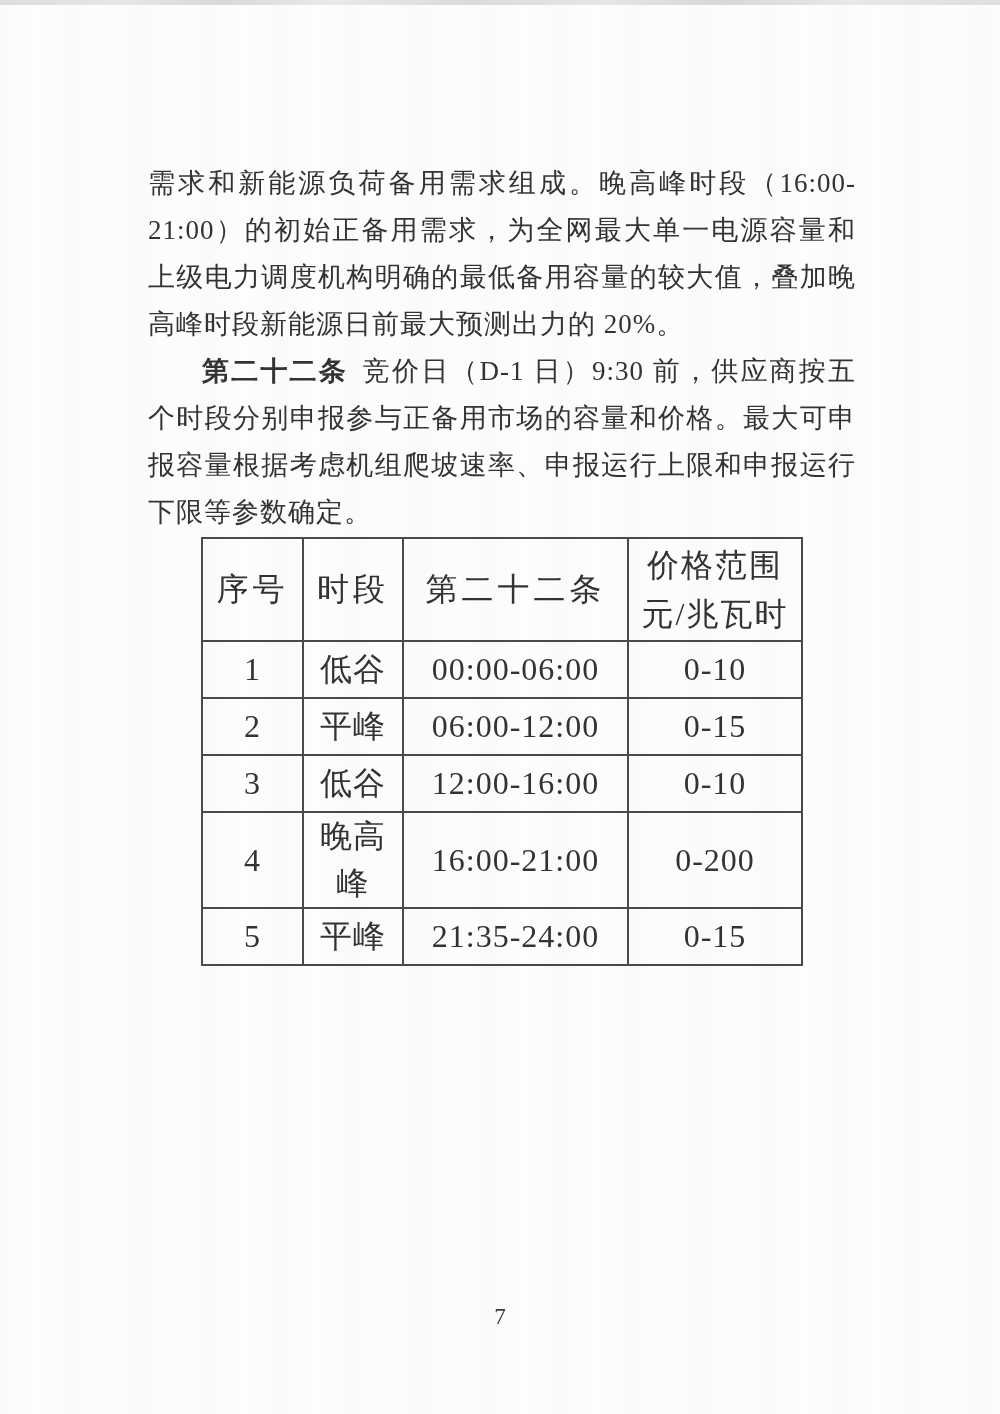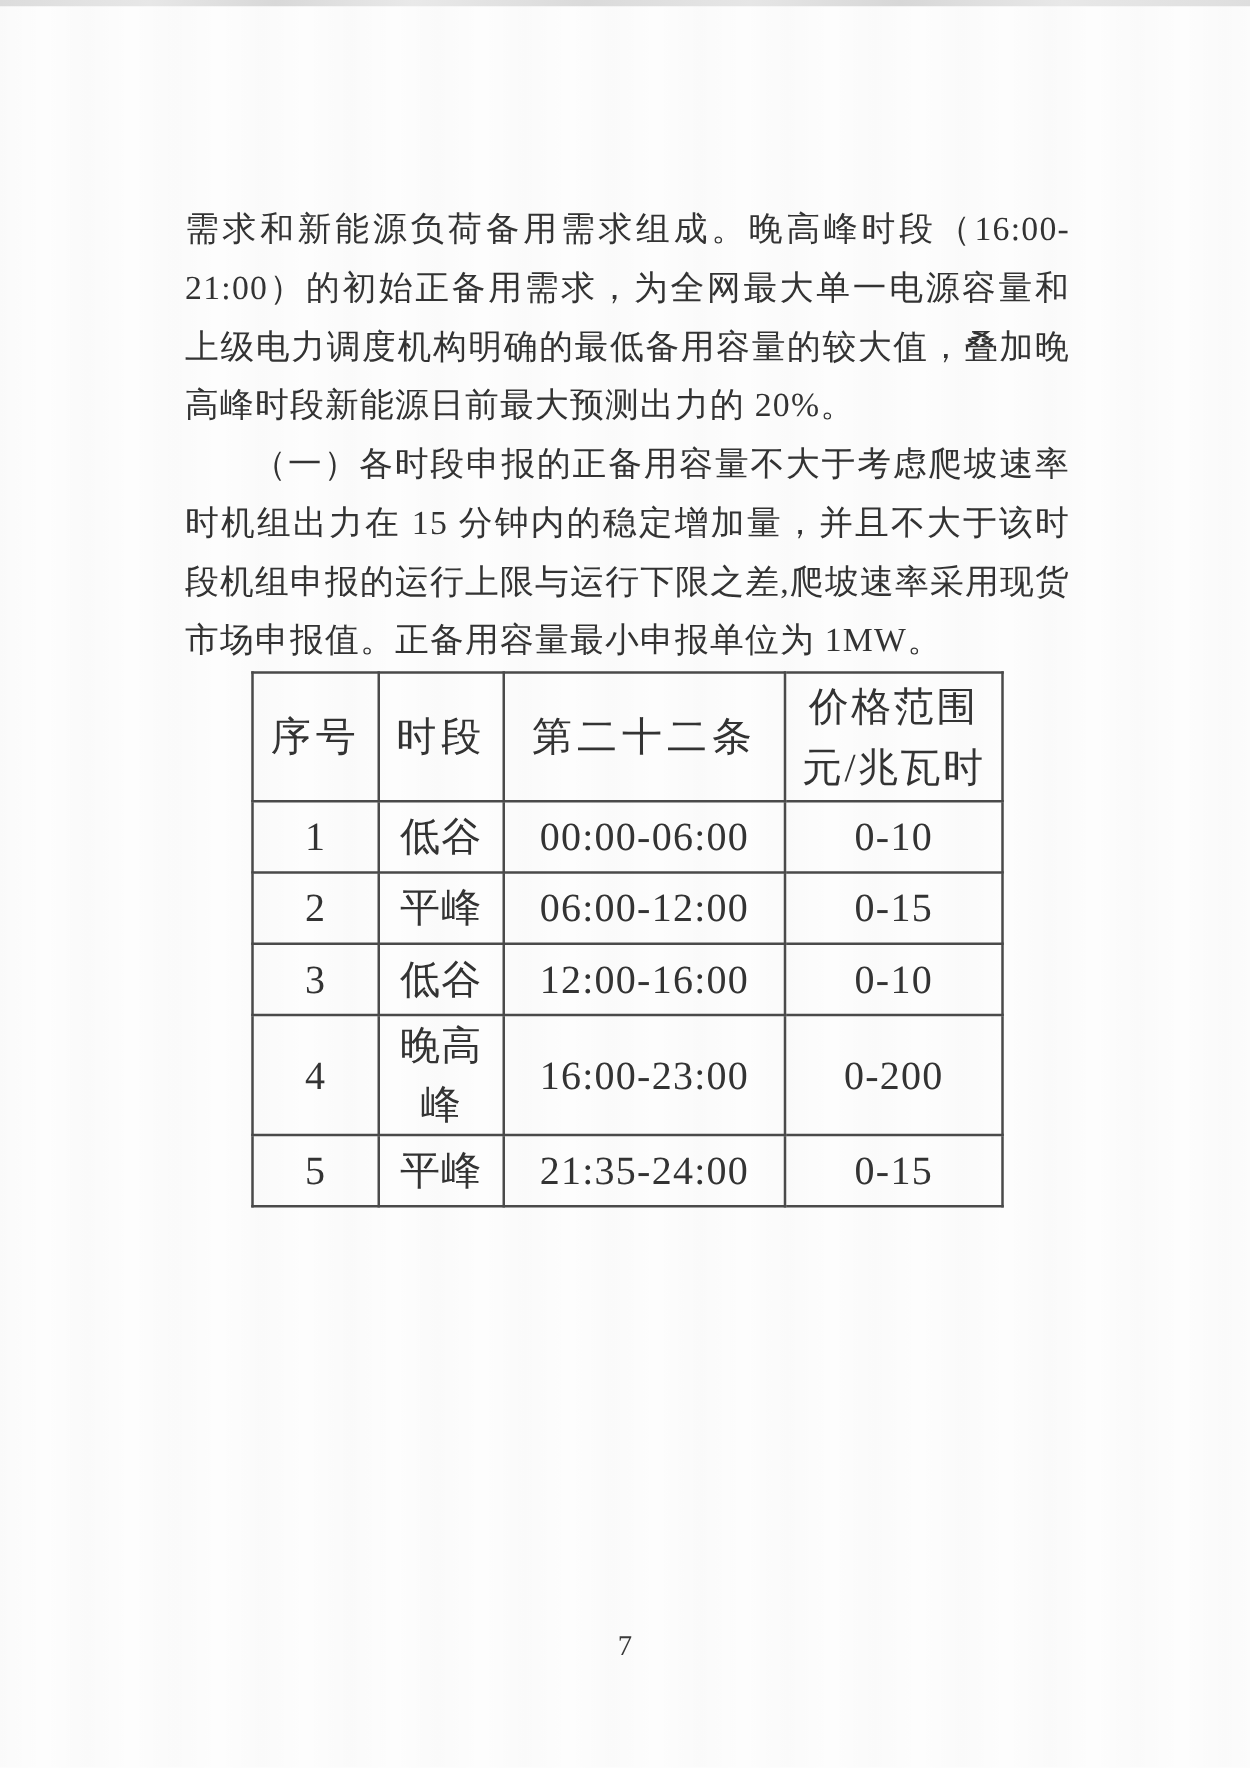--- a/index.html
+++ b/index.html
@@ -92,22 +92,22 @@
 </style>
 </head>
 <body>
 
 <div class="scan-strip"></div>
 
 <div class="content">
 
   <p>需求和新能源负荷备用需求组成。晚高峰时段（16:00-21:00）的初始正备用需求，为全网最大单一电源容量和上级电力调度机构明确的最低备用容量的较大值，叠加晚高峰时段新能源日前最大预测出力的 20%。</p>
 
+  <p class="para-indent"><span class="clause-no">第二十二条</span><span>竞价日（D-1 日）9:30 前，供应商按五个时段分别申报参与正备用市场的容量和价格。最大可申报容量根据考虑机组爬坡速率、申报运行上限和申报运行下限等参数确定。</span></p>
 
-  <p class="para-indent">（一）各时段申报的正备用容量不大于考虑爬坡速率时机组出力在 15 分钟内的稳定增加量，并且不大于该时段机组申报的运行上限与运行下限之差,爬坡速率采用现货市场申报值。正备用容量最小申报单位为 1MW。</p>
 
 
   <table class="doc-table">
     <colgroup>
       <col style="width:101px">
       <col style="width:100px">
       <col style="width:225px">
       <col style="width:174px">
     </colgroup>
     <thead>
@@ -136,21 +136,21 @@
       </tr>
       <tr>
         <td>3</td>
         <td>低谷</td>
         <td>12:00-16:00</td>
         <td>0-10</td>
       </tr>
       <tr>
         <td>4</td>
         <td>晚高峰</td>
-        <td>16:00-23:00</td>
+        <td>16:00-21:00</td>
         <td>0-200</td>
       </tr>
       <tr>
         <td>5</td>
         <td>平峰</td>
         <td>21:35-24:00</td>
         <td>0-15</td>
       </tr>
     </tbody>
   </table>

